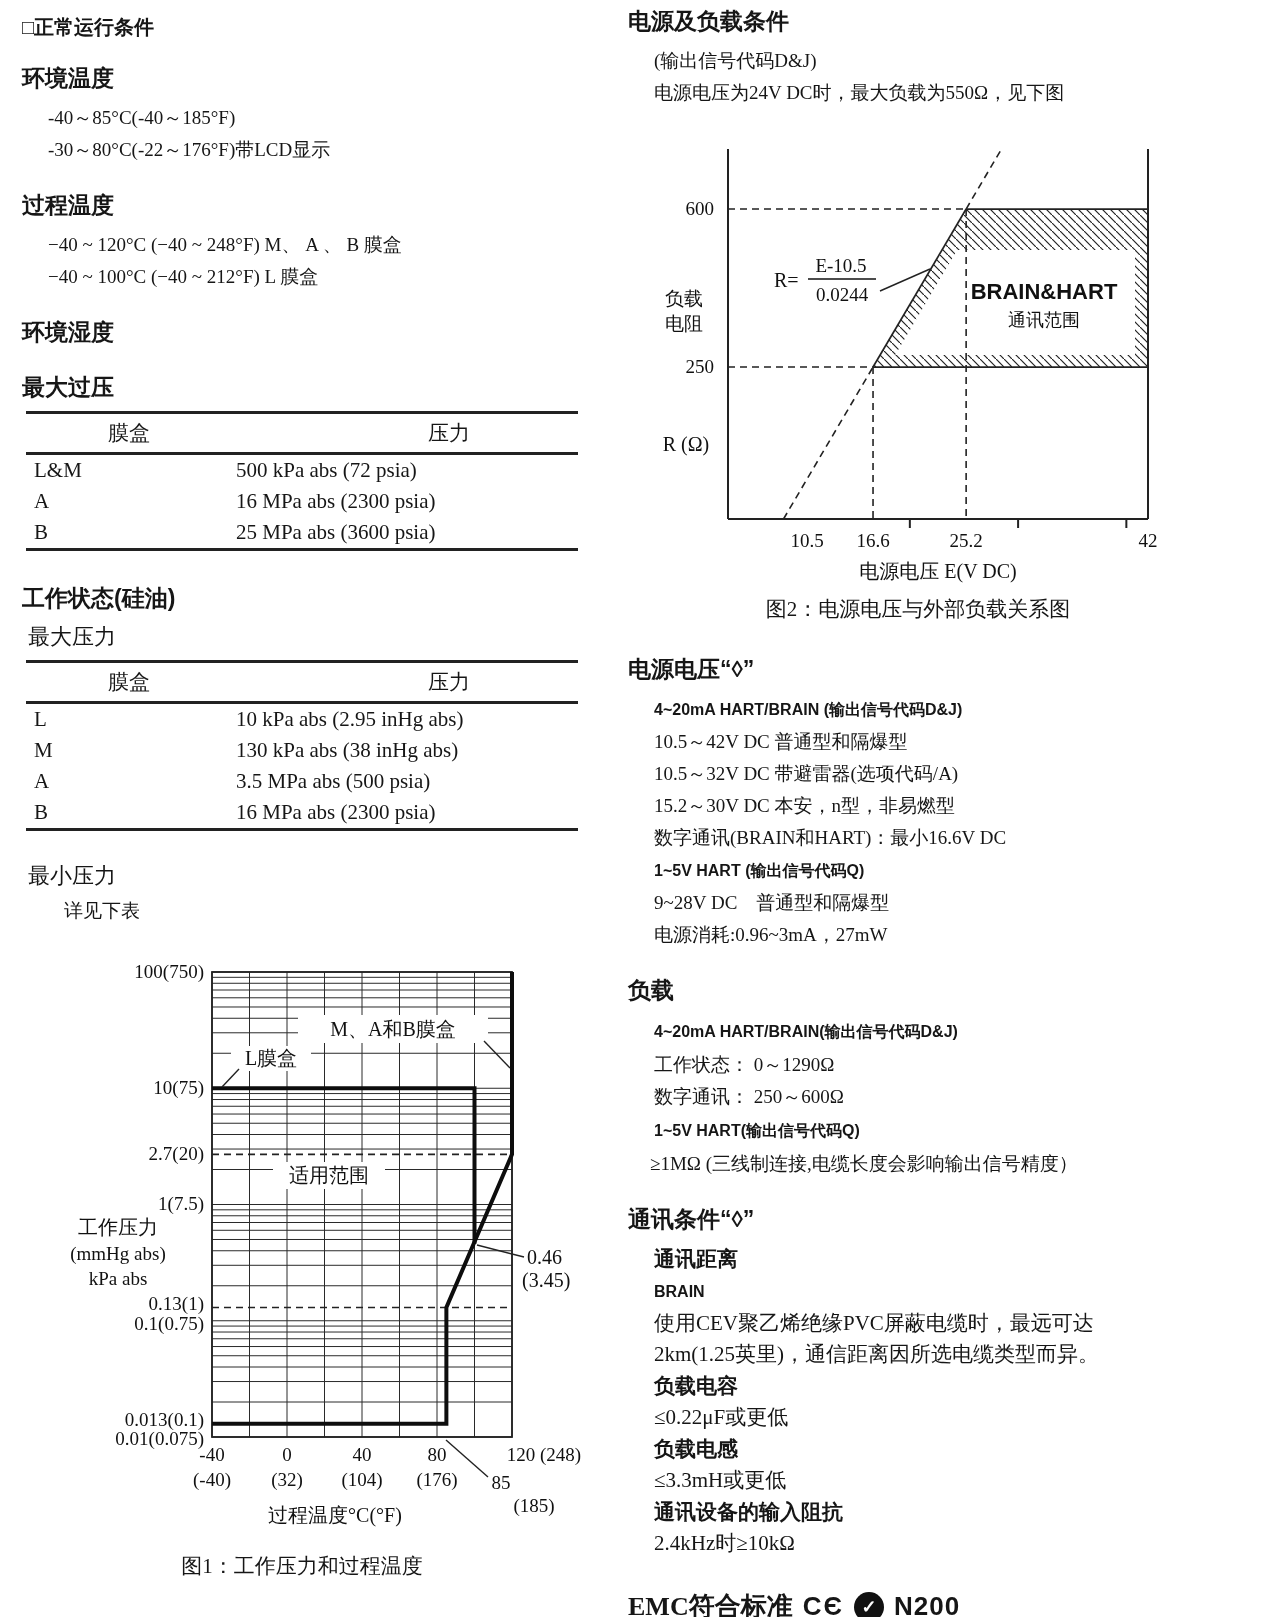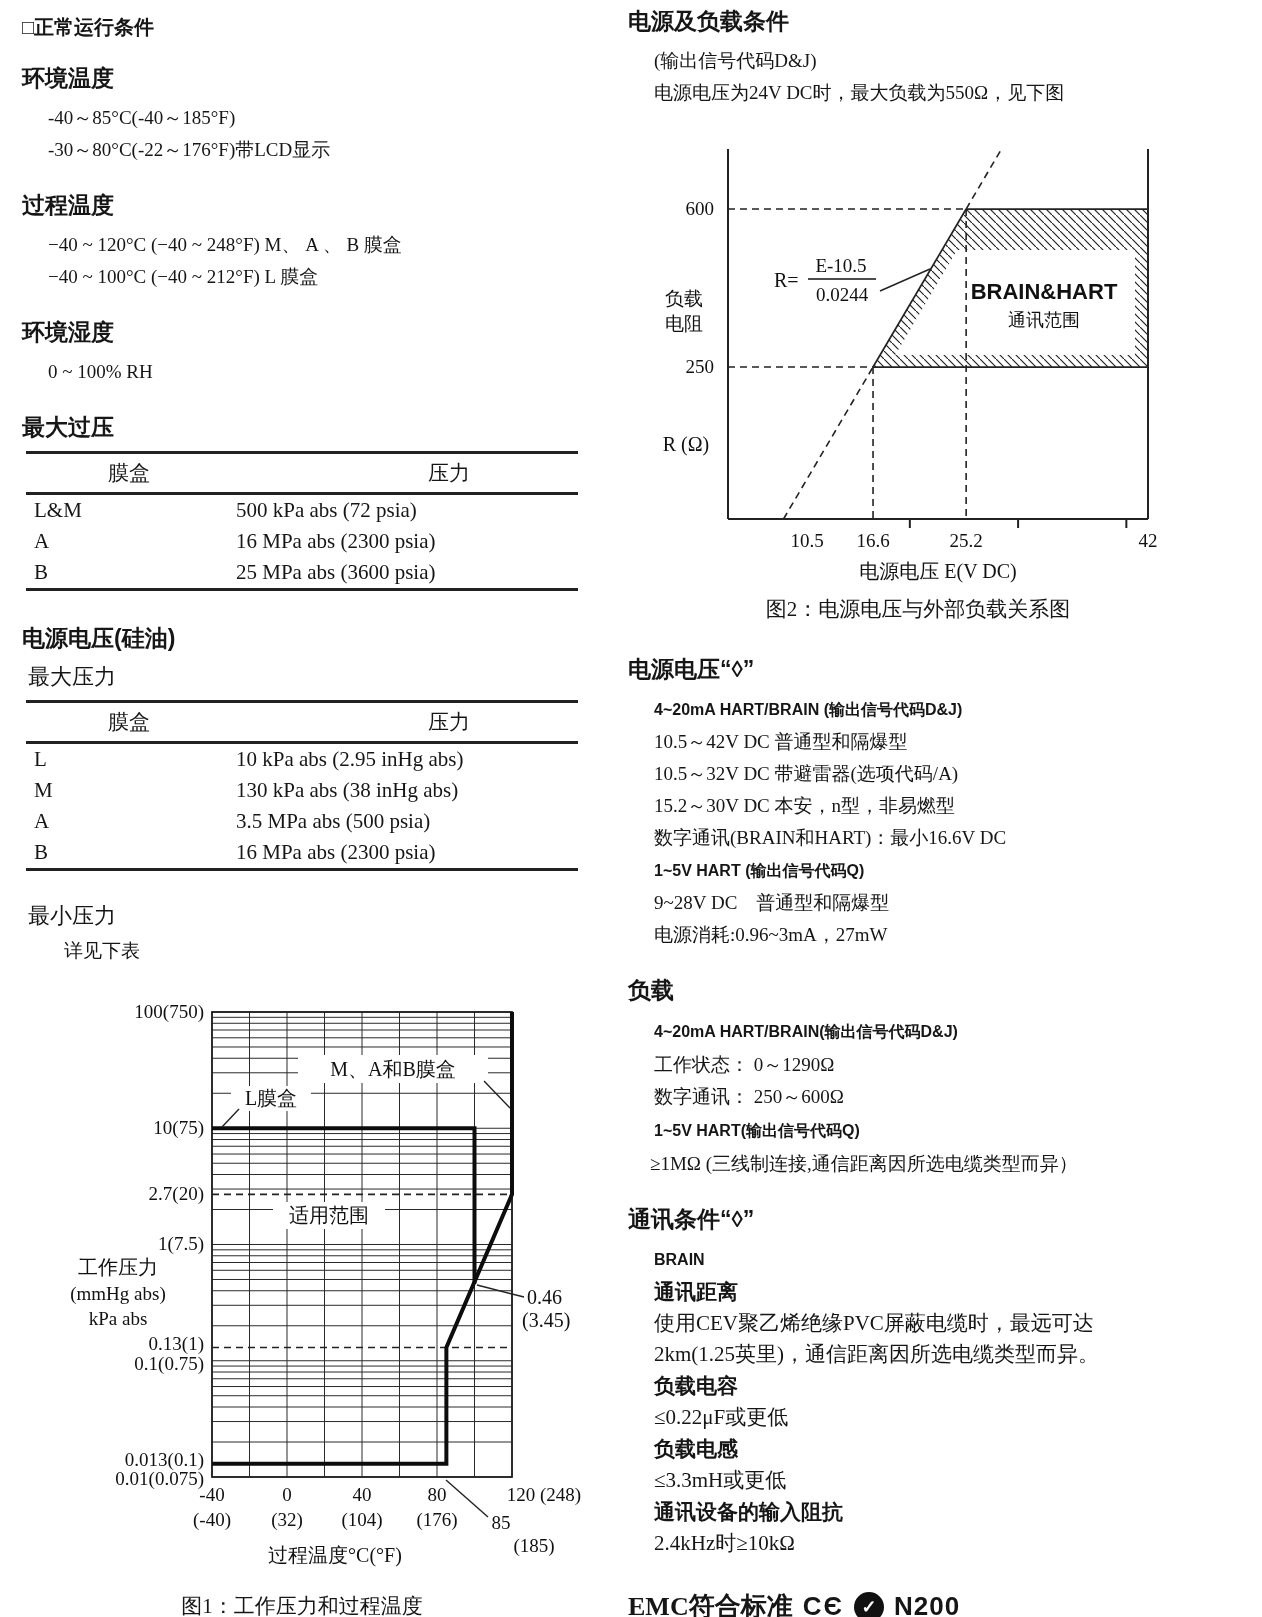--- a/index.html
+++ b/index.html
@@ -57,21 +57,20 @@
 
   <div class="hd first">环境温度</div>
   <div class="ln">-40～85°C(-40～185°F)</div>
   <div class="ln">-30～80°C(-22～176°F)带LCD显示</div>
 
   <div class="hd">过程温度</div>
   <div class="ln">−40 ~ 120°C (−40 ~ 248°F)  M、 A 、 B 膜盒</div>
   <div class="ln">−40 ~ 100°C (−40 ~ 212°F)  L 膜盒</div>
 
   <div class="hd">环境湿度</div>
-  <div class="ln">0 ~ 100% RH</div>
 
   <div class="hd">最大过压</div>
   <table class="spec">
     <thead>
       <tr>
         <th class="c1">膜盒</th>
         <th class="c2">压力</th>
       </tr>
     </thead>
     <tbody>
@@ -83,21 +82,21 @@
         <td class="c1">A</td>
         <td class="c2">16 MPa abs (2300 psia)</td>
       </tr>
       <tr>
         <td class="c1">B</td>
         <td class="c2">25 MPa abs (3600 psia)</td>
       </tr>
     </tbody>
   </table>
 
-  <div class="hd" style="margin-top:32px">电源电压(硅油)</div>
+  <div class="hd" style="margin-top:32px">工作状态(硅油)</div>
   <div class="sub" style="margin-top:6px">最大压力</div>
   <table class="spec">
     <thead>
       <tr>
         <th class="c1">膜盒</th>
         <th class="c2">压力</th>
       </tr>
     </thead>
     <tbody>
       <tr>
@@ -289,25 +288,25 @@
   <div class="ln">数字通讯(BRAIN和HART)：最小16.6V DC</div>
   <div class="ln gothic" style="line-height:33px">1~5V HART (输出信号代码Q)</div>
   <div class="ln">9~28V DC　普通型和隔爆型</div>
   <div class="ln">电源消耗:0.96~3mA，27mW</div>
 
   <div class="hd">负载</div>
   <div class="ln gothic" style="line-height:35px">4~20mA HART/BRAIN(输出信号代码D&amp;J)</div>
   <div class="ln">工作状态： 0～1290Ω</div>
   <div class="ln">数字通讯： 250～600Ω</div>
   <div class="ln gothic" style="line-height:35px">1~5V HART(输出信号代码Q)</div>
-  <div class="ln" style="padding-left:22px">≥1MΩ (三线制连接,通信距离因所选电缆类型而异）</div>
+  <div class="ln" style="padding-left:22px">≥1MΩ (三线制连接,电缆长度会影响输出信号精度）</div>
 
   <div class="hd">通讯条件“◊”</div>
+  <div class="ln bsub" style="line-height:32px">通讯距离</div>
   <div class="ln gothic" style="line-height:33px">BRAIN</div>
-  <div class="ln bsub" style="line-height:32px">通讯距离</div>
   <div class="ln-tight">使用CEV聚乙烯绝缘PVC屏蔽电缆时，最远可达</div>
   <div class="ln-tight">2km(1.25英里)，通信距离因所选电缆类型而异。</div>
   <div class="ln bsub" style="line-height:32px">负载电容</div>
   <div class="ln-tight">≤0.22μF或更低</div>
   <div class="ln bsub" style="line-height:32px">负载电感</div>
   <div class="ln-tight">≤3.3mH或更低</div>
   <div class="ln bsub" style="line-height:32px">通讯设备的输入阻抗</div>
   <div class="ln-tight">2.4kHz时≥10kΩ</div>
 
   <div class="emc-row">

